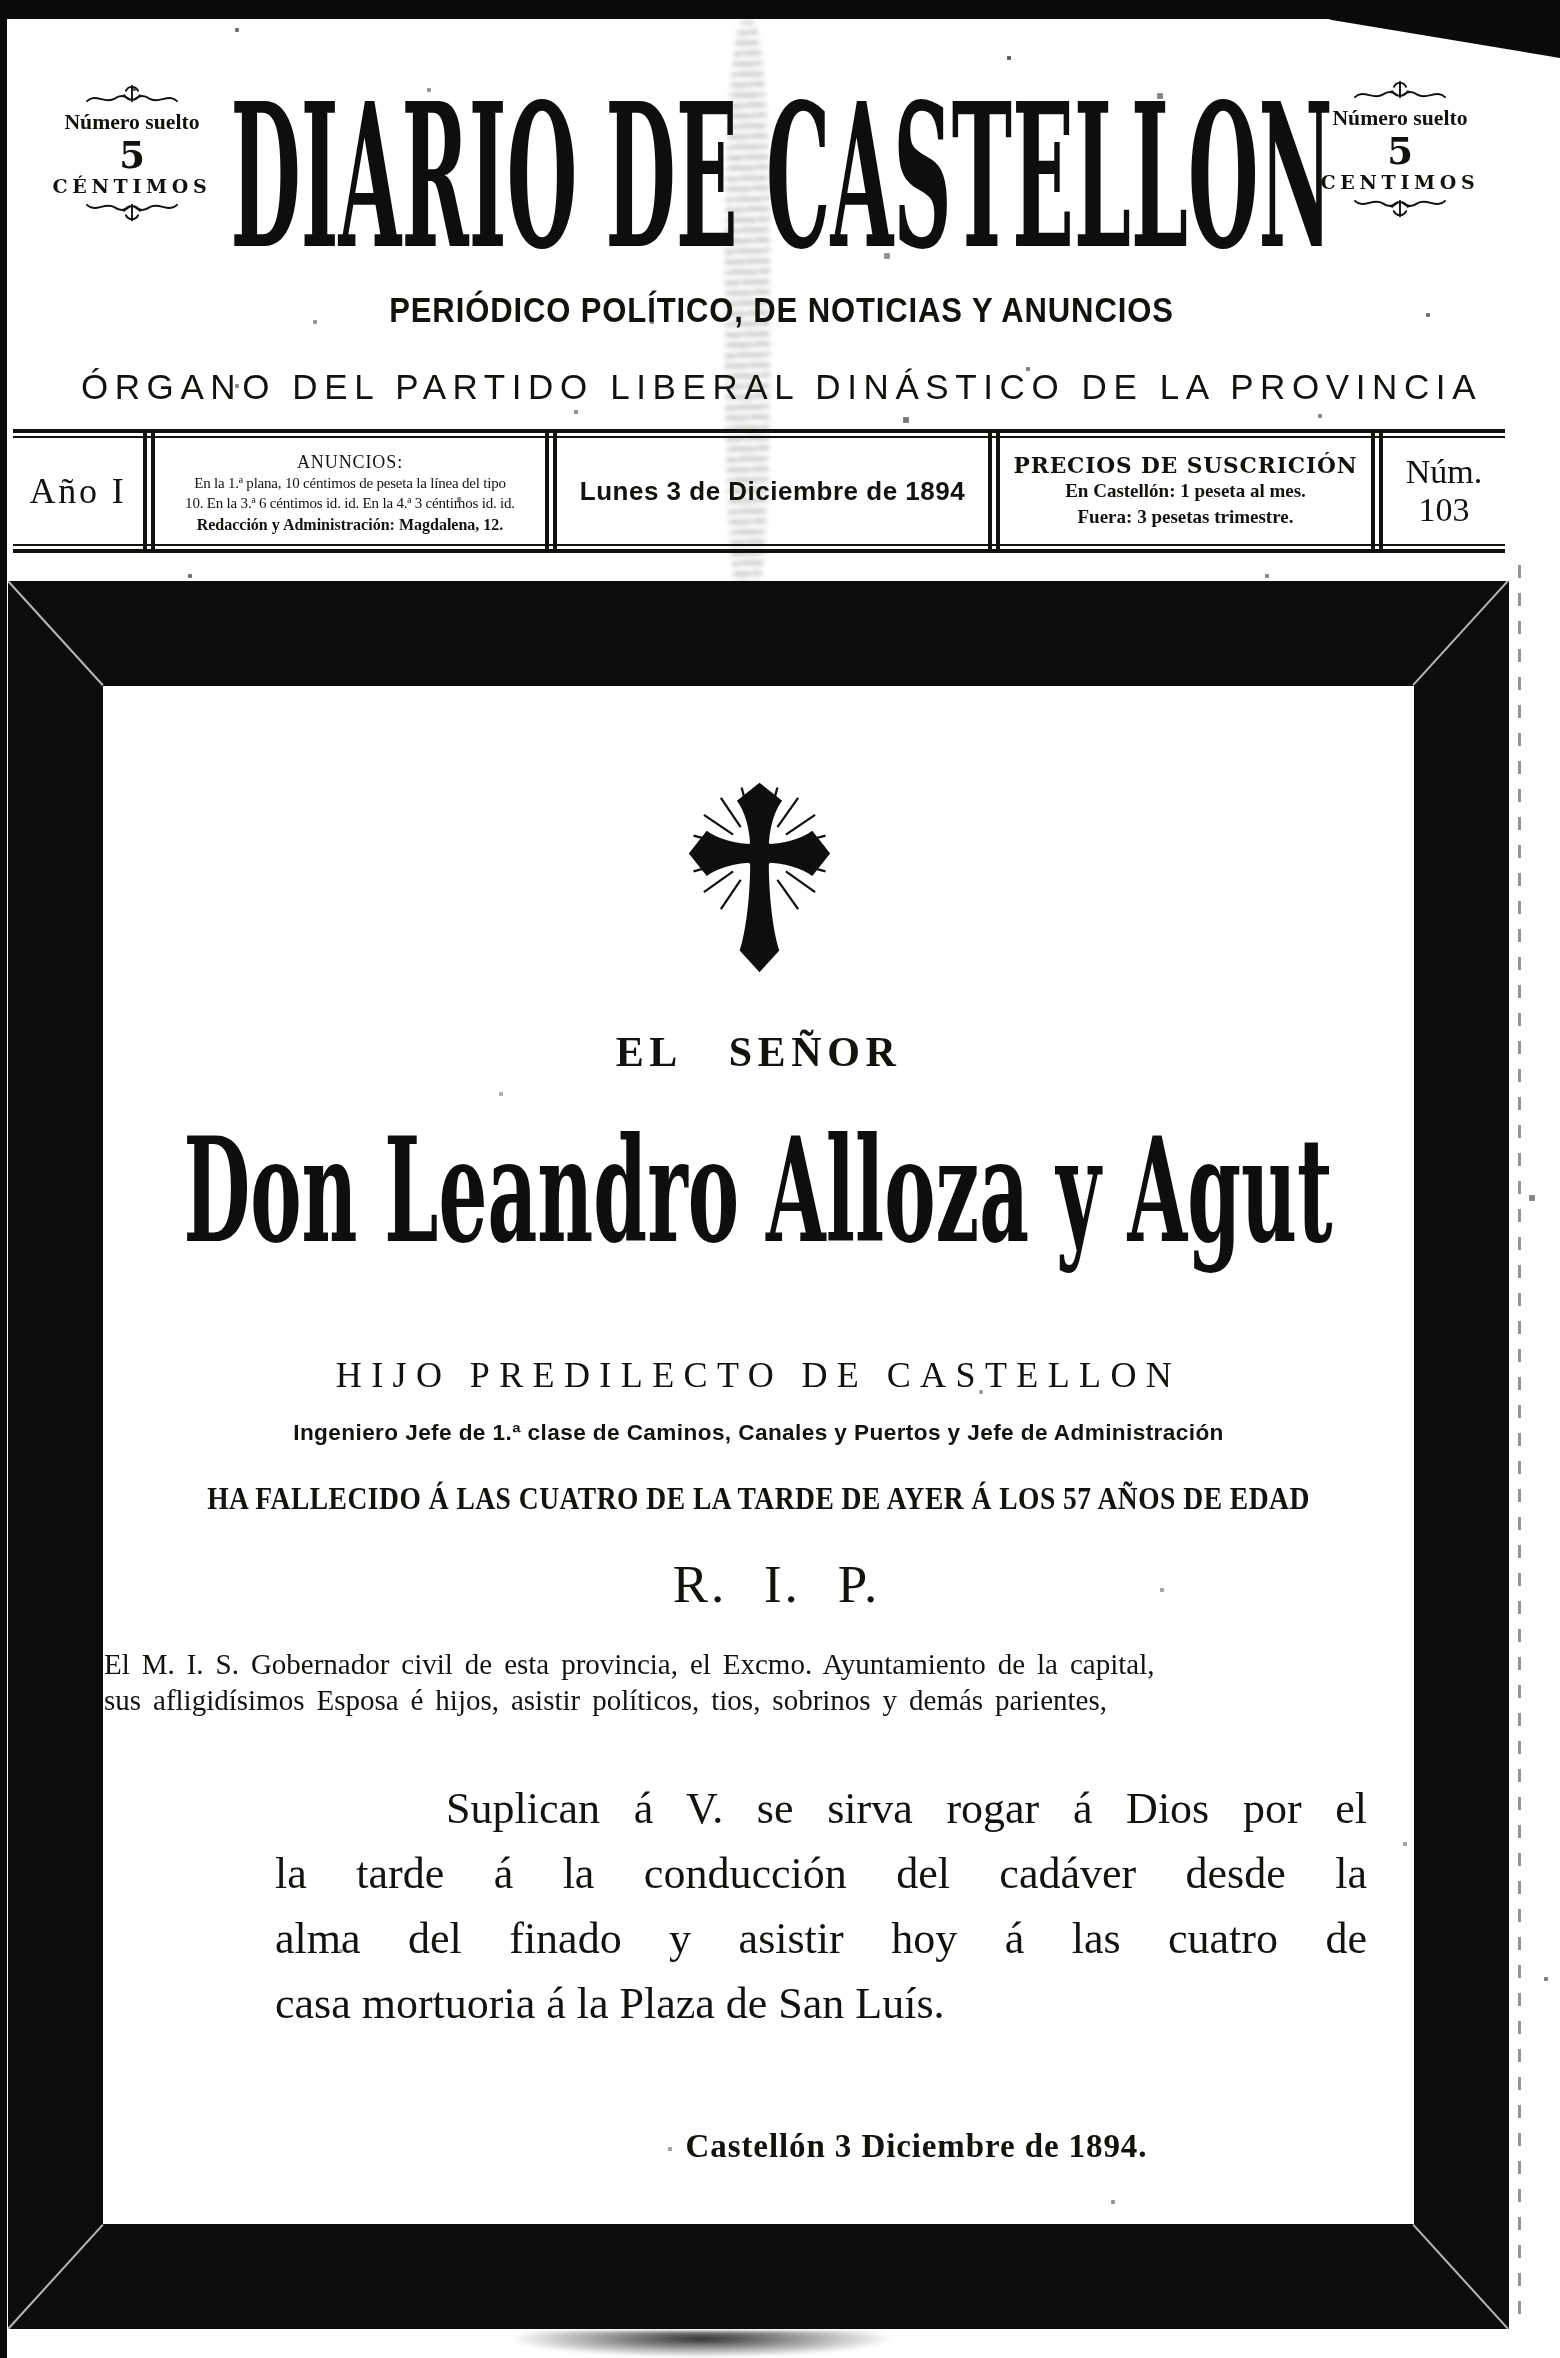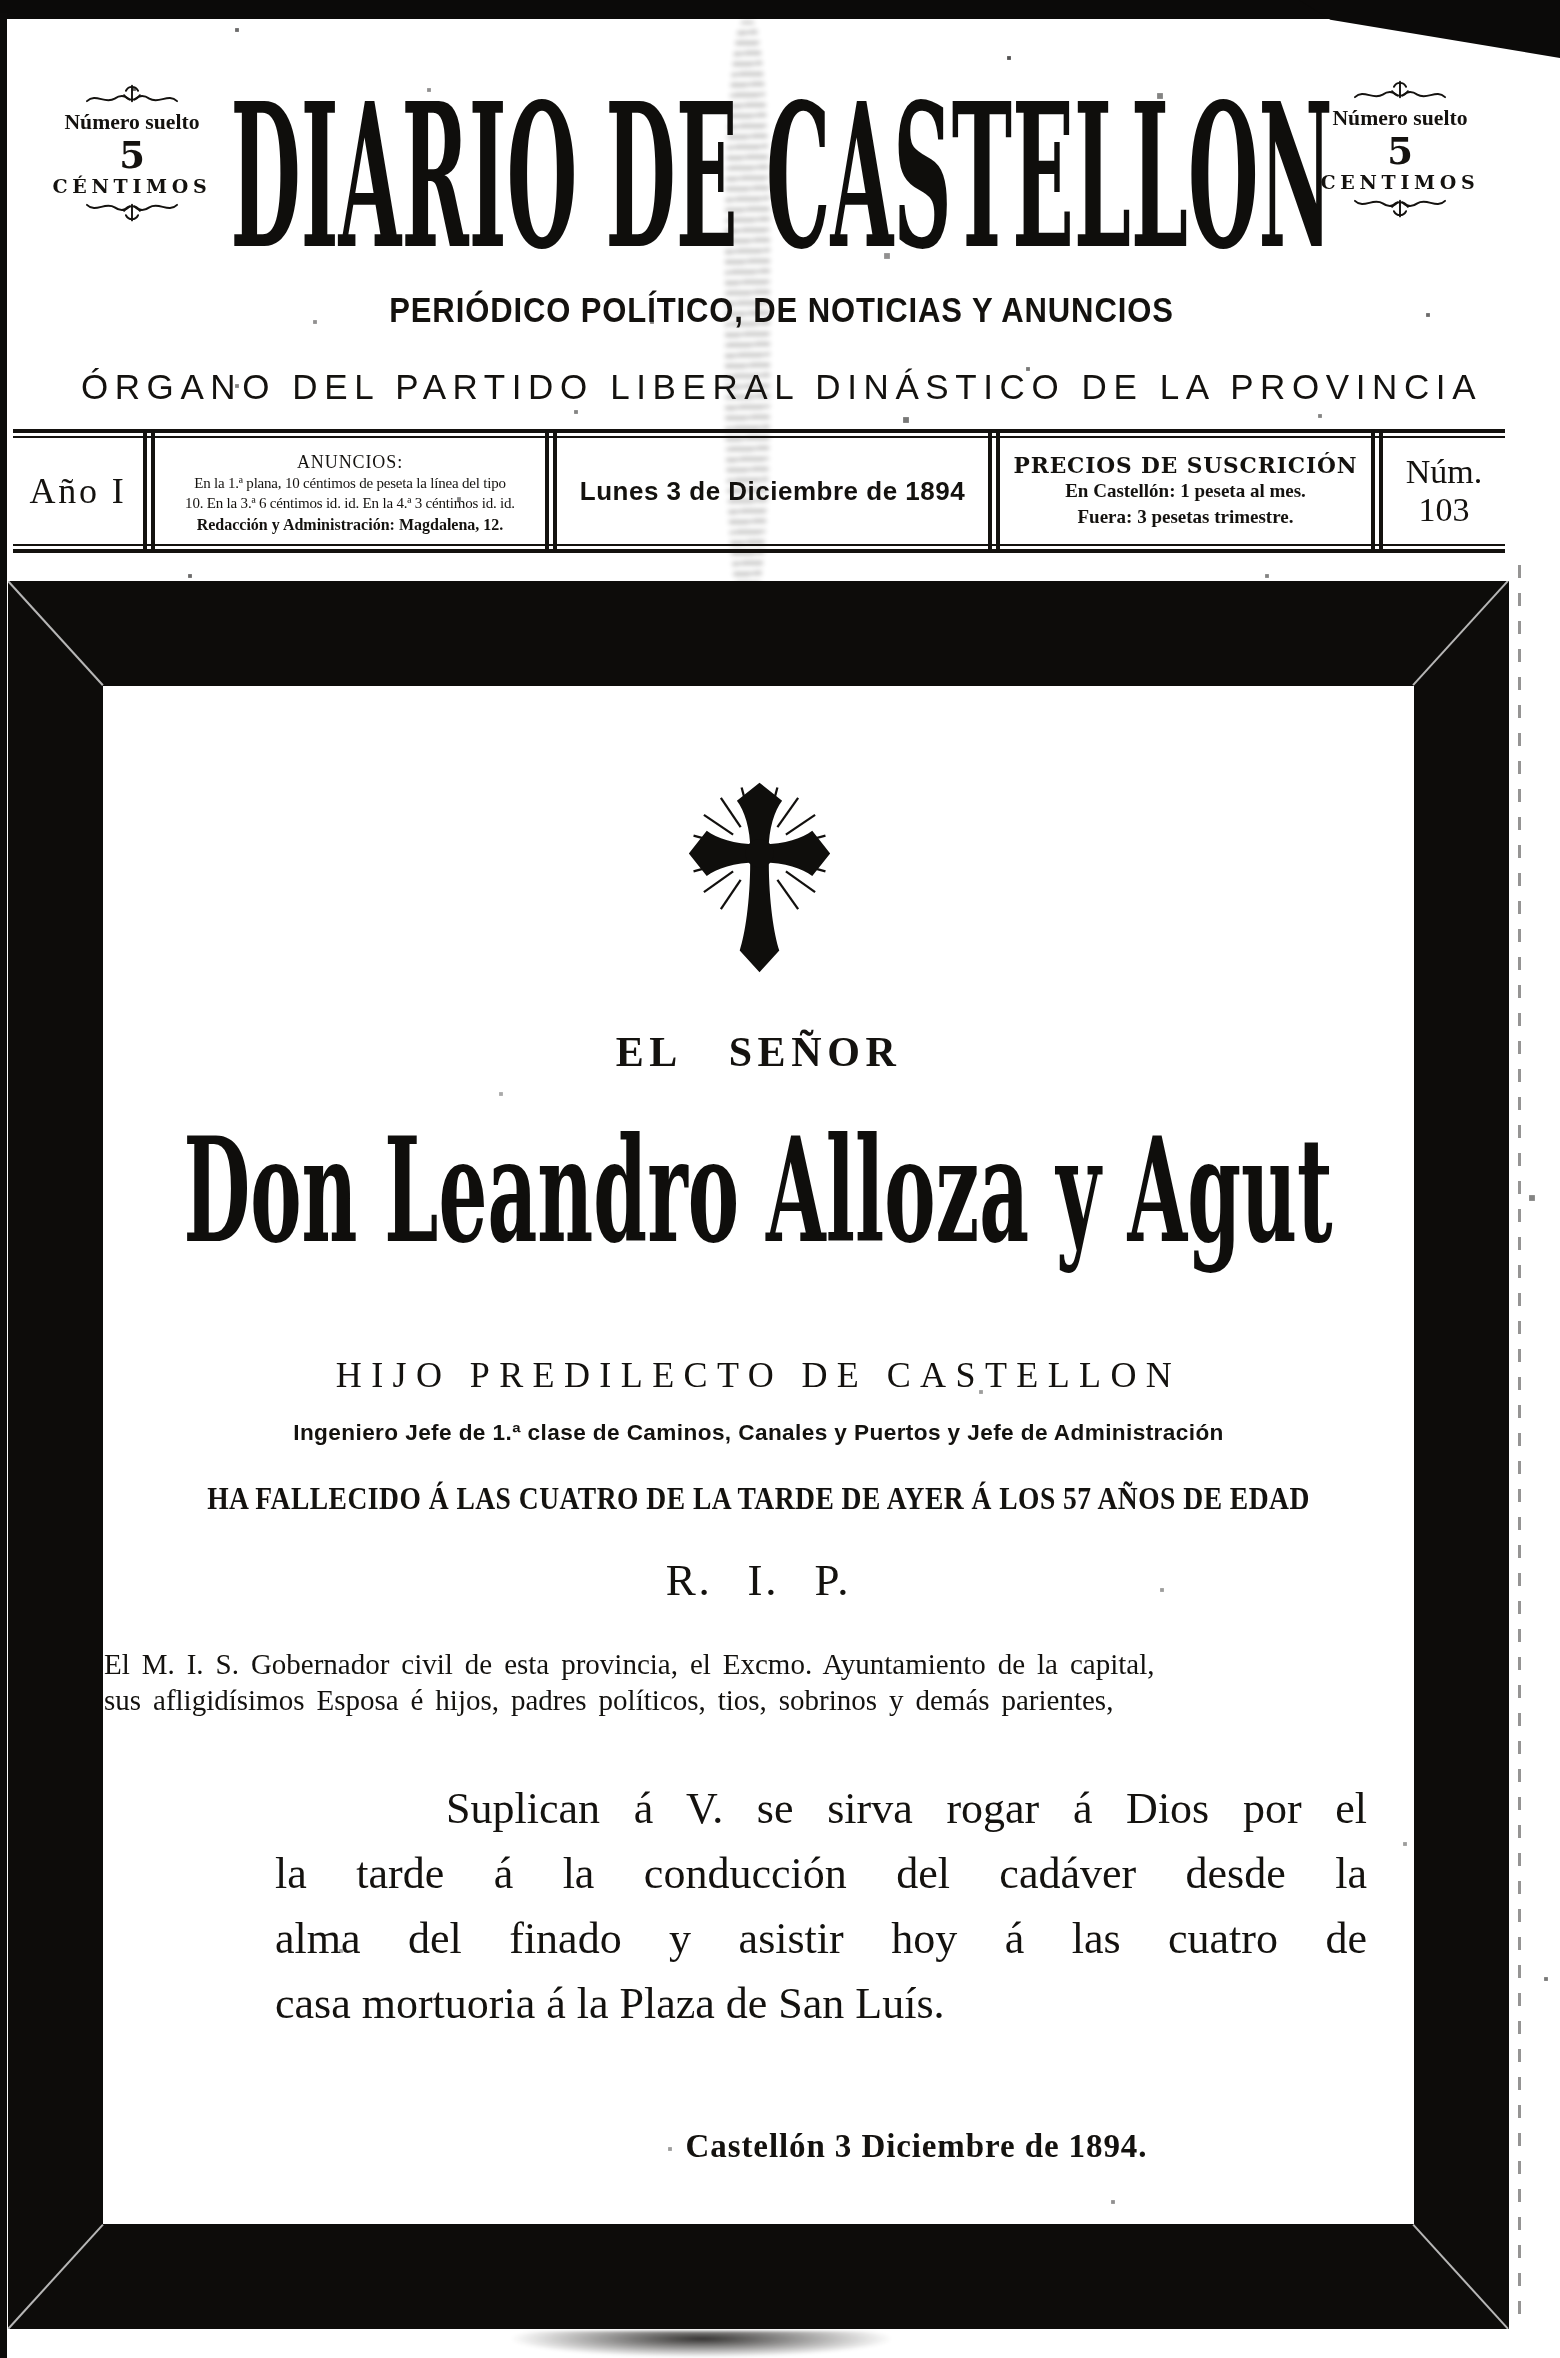--- a/index.html
+++ b/index.html
@@ -90,21 +90,21 @@
   .honorific{position:absolute;left:104px;top:1028px;width:1309px;text-align:center;
     font-weight:bold;font-size:42px;letter-spacing:5.6px;word-spacing:32px;}
   .name-svg{position:absolute;left:174px;top:1107px;}
   .distinction{position:absolute;left:104px;top:1354px;width:1309px;text-align:center;
     font-size:36px;letter-spacing:9.4px;}
   .profession{position:absolute;left:104px;top:1420px;width:1309px;text-align:center;
     font-family:"Liberation Sans",sans-serif;font-weight:bold;font-size:22.6px;letter-spacing:0.4px;}
   .death-line{position:absolute;left:104px;top:1482px;width:1309px;text-align:center;
     font-weight:bold;font-size:29px;letter-spacing:0.5px;transform:scale(.95,1.12);}
   .rip{position:absolute;left:104px;top:1554px;width:1309px;text-align:center;
-    font-size:45px;letter-spacing:2.8px;word-spacing:21px;}
+    font-size:53px;letter-spacing:2.8px;word-spacing:21px;padding-left:18px;}
   .mourners{position:absolute;left:104px;top:1646px;width:1309px;text-align:left;
     font-size:29px;line-height:36px;word-spacing:4.7px;}
   .suplica{position:absolute;left:275px;top:1776px;width:1092px;font-size:44px;line-height:65px;}
   .suplica .jline{text-align:justify;text-align-last:justify;}
   .suplica .jline-first{padding-left:171px;box-sizing:border-box;}
   .suplica .jline-last{text-align:left;text-align-last:left;}
   .dateline{position:absolute;left:104px;top:2128px;width:1309px;text-align:center;
     transform:translateX(158px);font-weight:bold;font-size:33px;letter-spacing:0.9px;}
   svg text{font-family:"DejaVu Serif",serif;font-weight:bold;fill:#0f0e0c;}
   .orn-stroke{stroke:#14120f;stroke-width:2.2;fill:none;stroke-linecap:round;}
@@ -234,21 +234,21 @@
     <text x="620" y="122" text-anchor="middle" font-size="132" textLength="1220" lengthAdjust="spacingAndGlyphs">Don Leandro Alloza y Agut</text>
   </svg>
 
   <div class="distinction">HIJO PREDILECTO DE CASTELLON</div>
   <div class="profession">Ingeniero Jefe de 1.ª clase de Caminos, Canales y Puertos y Jefe de Administración</div>
   <div class="death-line">HA FALLECIDO Á LAS CUATRO DE LA TARDE DE AYER Á LOS 57 AÑOS DE EDAD</div>
   <div class="rip">R. I. P.</div>
 
   <div class="mourners">
     <div>El M. I. S. Gobernador civil de esta provincia, el Excmo. Ayuntamiento de la capital,</div>
-    <div>sus afligidísimos Esposa é hijos, padres políticos, tios, sobrinos y demás parientes,</div>
+    <div>sus afligidísimos Esposa é hijos, asistir políticos, tios, sobrinos y demás parientes,</div>
   </div>
 
   <div class="suplica">
     <div class="jline jline-first">Suplican á V. se sirva rogar á Dios por el</div>
     <div class="jline">la tarde á la conducción del cadáver desde la</div>
     <div class="jline">alma del finado y asistir hoy á las cuatro de</div>
     <div class="jline jline-last">casa mortuoria á la Plaza de San Luís.</div>
   </div>
 
   <div class="dateline">Castellón 3 Diciembre de 1894.</div>

